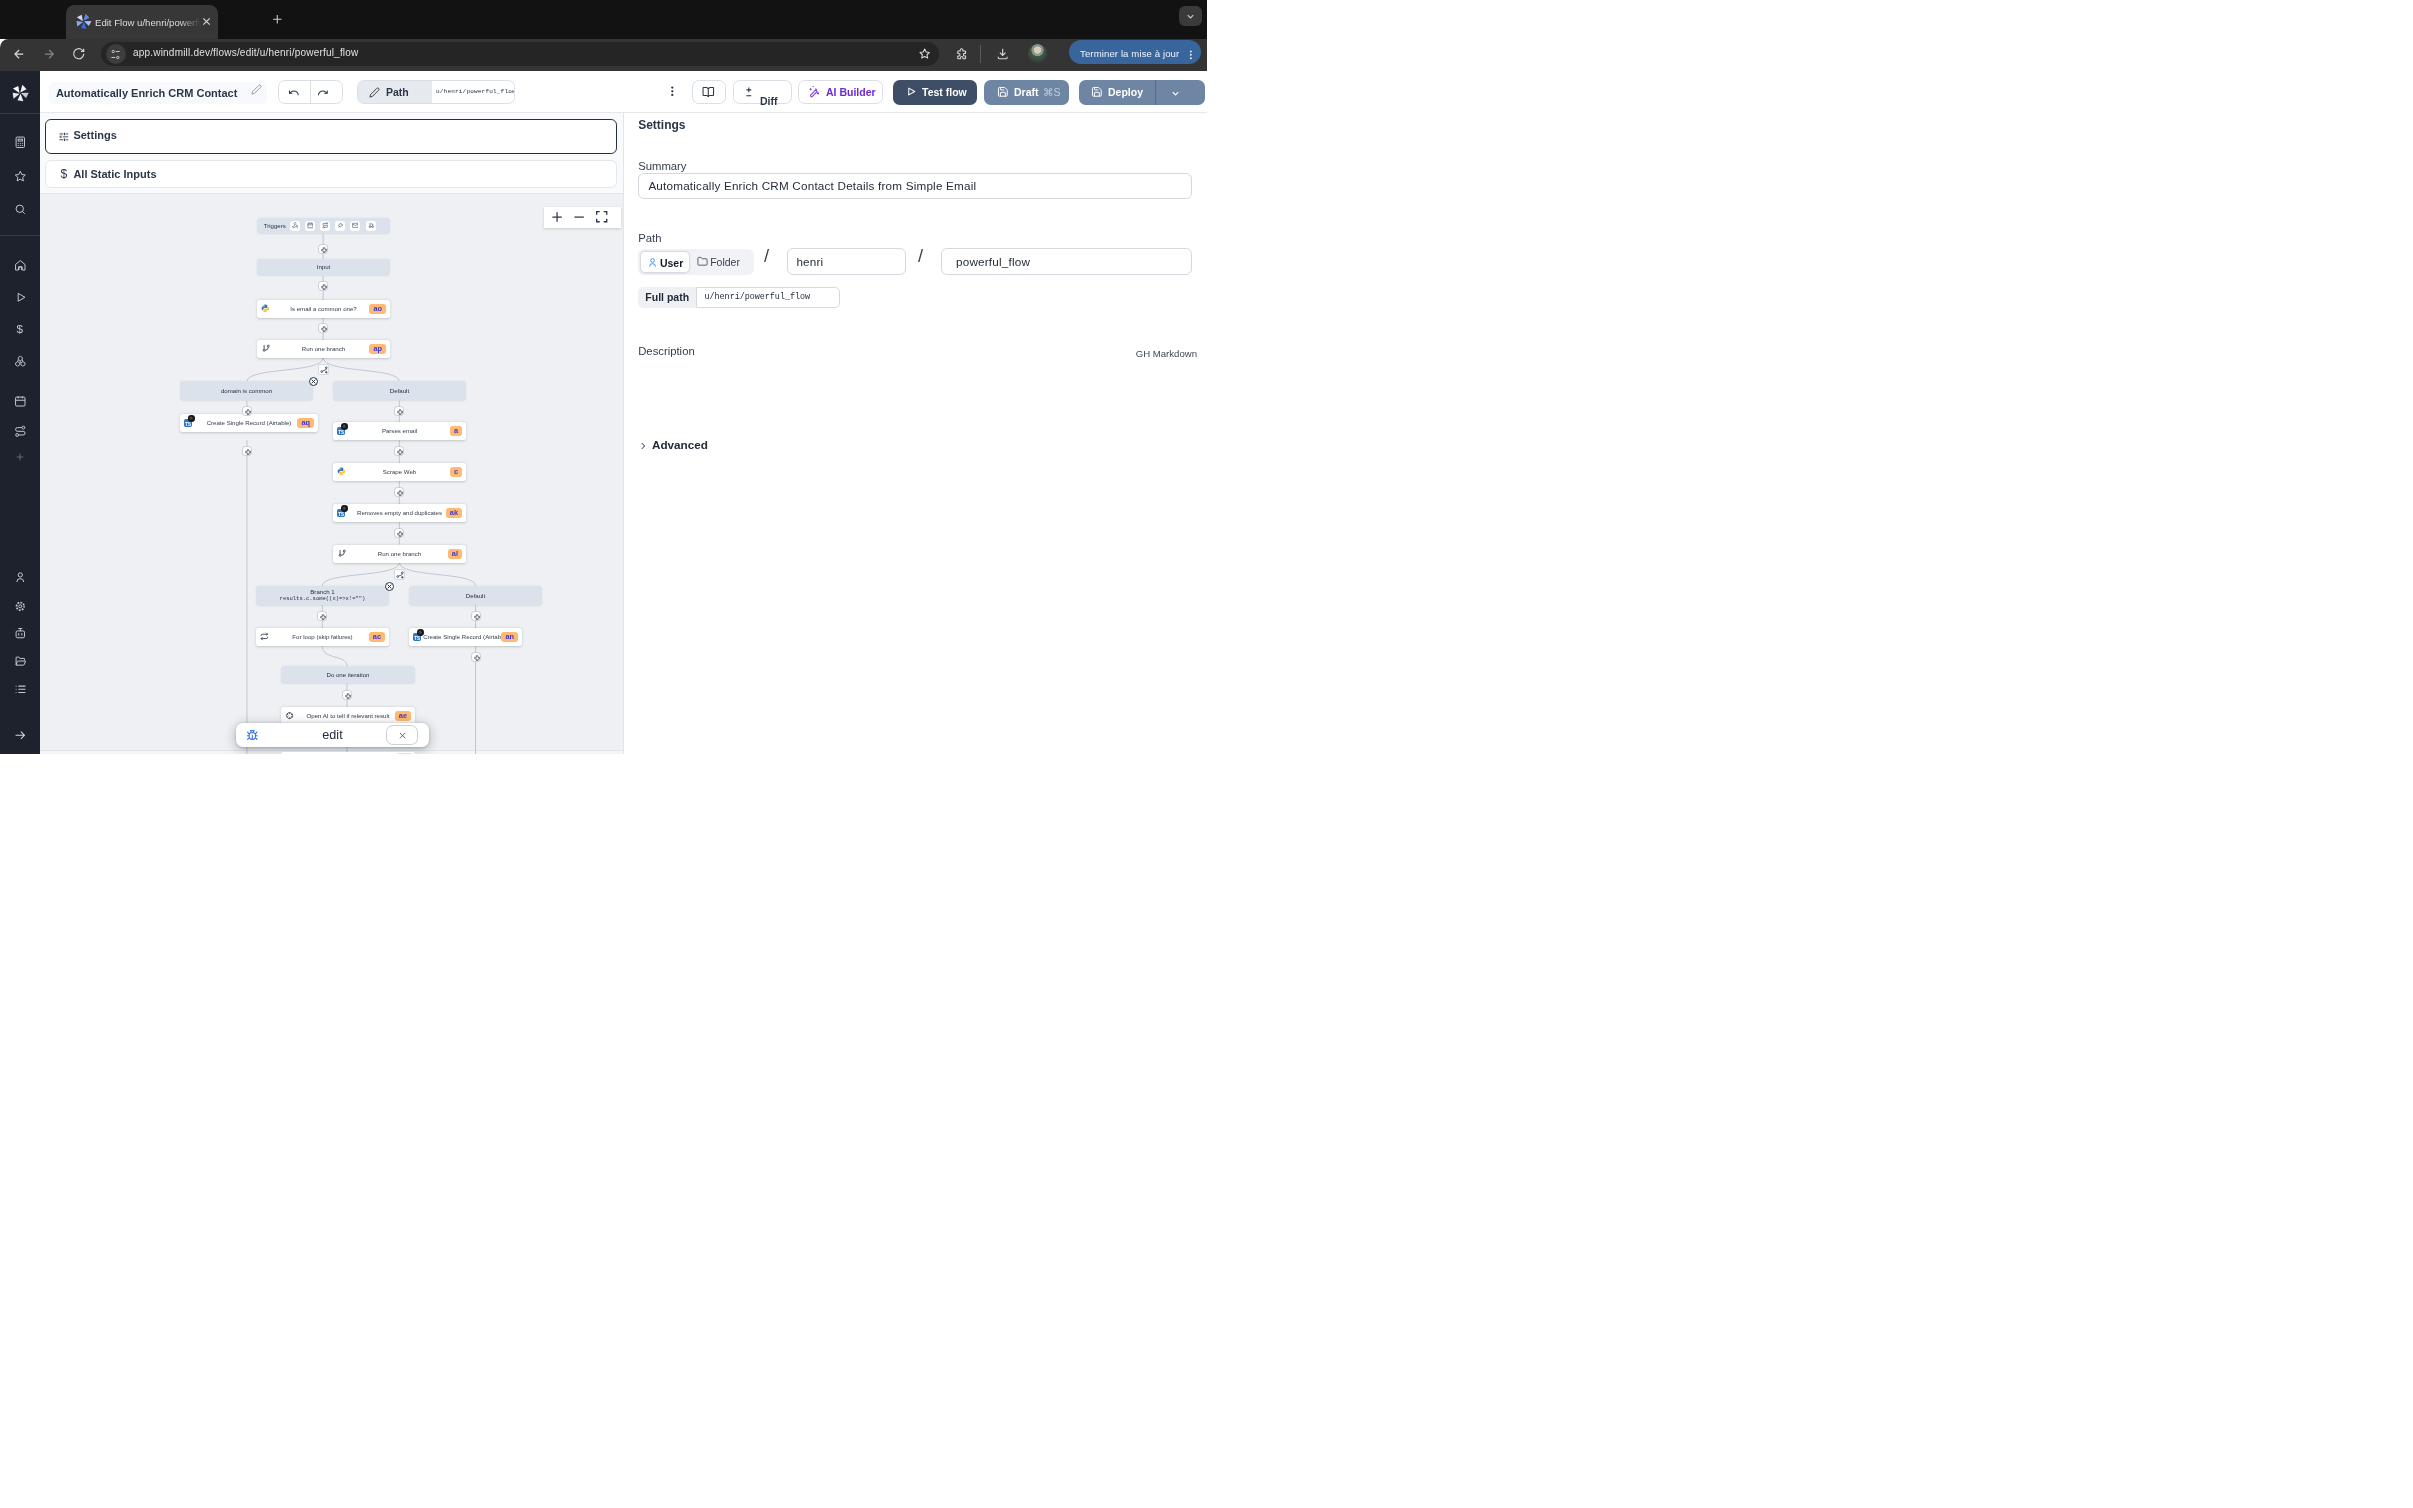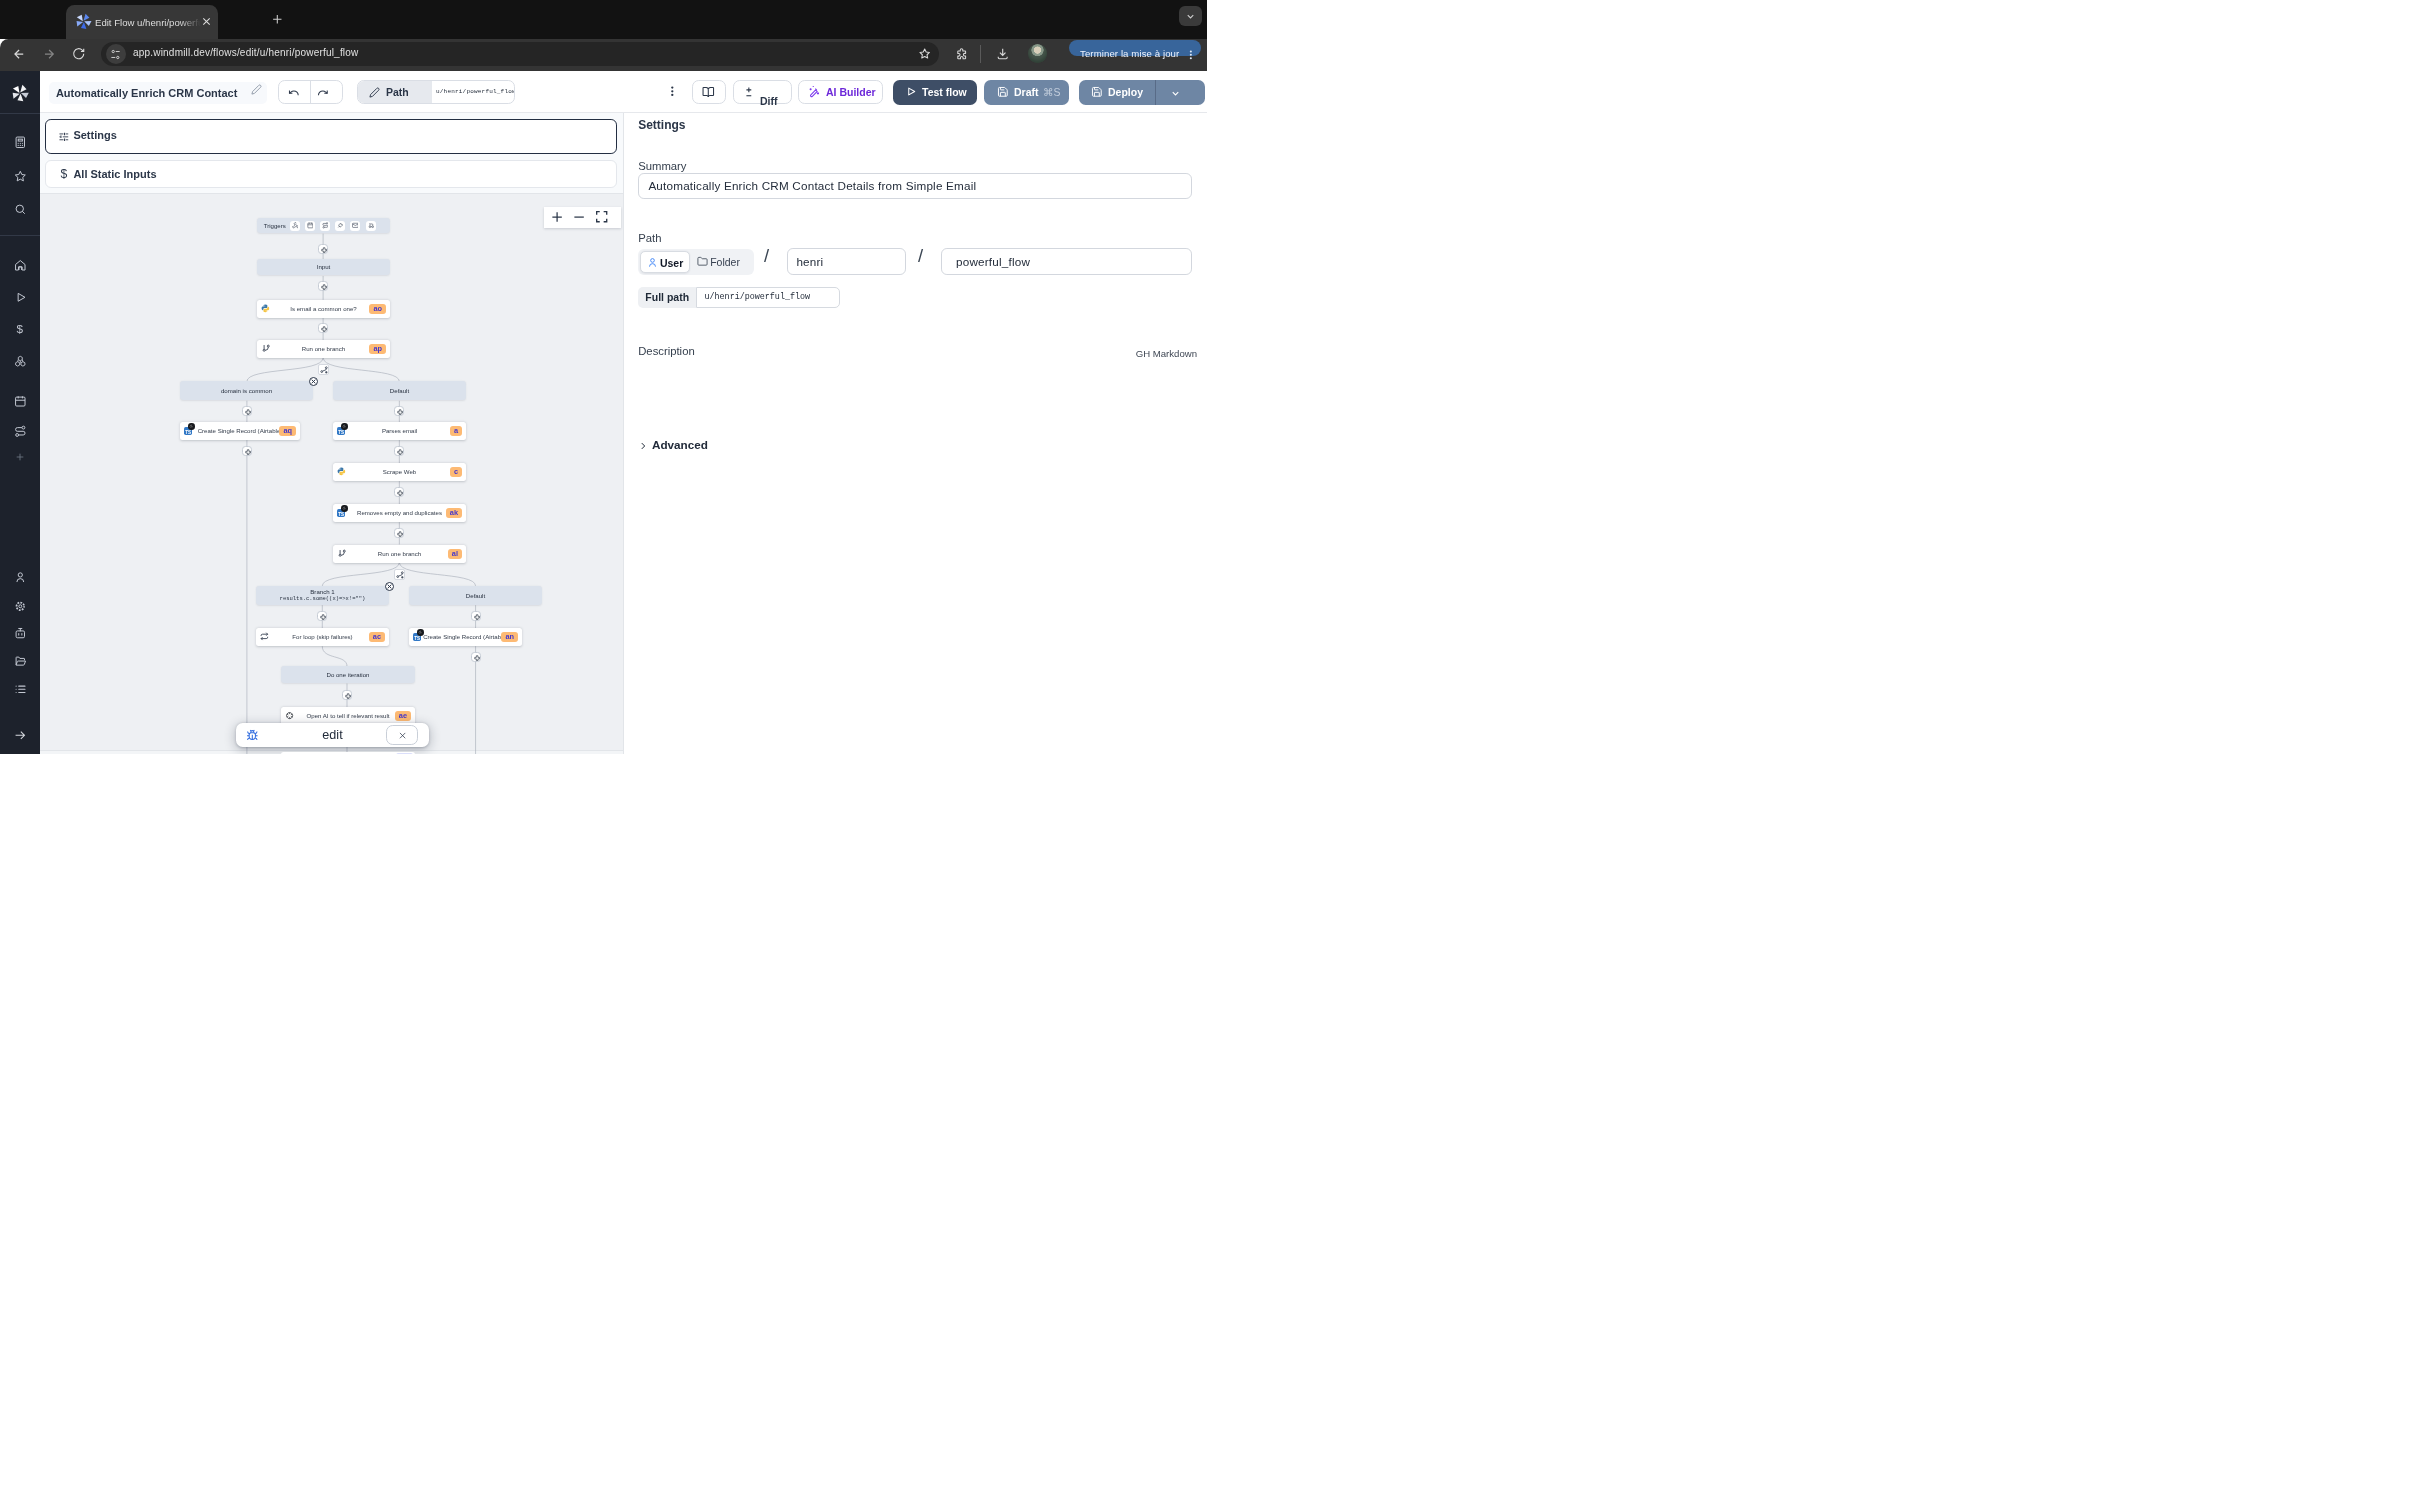--- a/index.html
+++ b/index.html
@@ -9,21 +9,21 @@
   svg { display:block; }
   
   #tabstrip { left:0; top:0; width:1207px; height:39px; background:#121212; }
   #tab { left:66px; top:5px; width:152px; height:34px; background:#373737; border-radius:8.4px 8.4px 0 0; }
   #tab .title { position:absolute; left:29px; top:11.7px; width:109px; font-size:9.6px; color:#dfdfdf; white-space:nowrap; overflow:hidden;
      -webkit-mask-image:linear-gradient(90deg,#000 78%,transparent 97%); }
   #toolbar { left:0; top:39px; width:1207px; height:33px; background:#343434; border-radius:8.4px 0 0 0; }
   #omnibox { left:101px; top:42px; width:838px; height:24px; background:#252525; border-radius:12px; }
   #omnibox .url { position:absolute; left:32px; top:5.4px; font-size:10px; color:#e2e2e2; letter-spacing:0.2px; }
   .sicircle { position:absolute; left:4.6px; top:2.1px; width:20px; height:20px; border-radius:50%; background:#3d3d3d; }
-  #updatepill { left:1069px; top:40px; width:132px; height:16px; background:#38659b; border-radius:14.2px; }
+  #updatepill { left:1069px; top:40px; width:132px; height:24px; background:#38659b; border-radius:14.2px; }
   #updatepill span { position:absolute; left:11px; top:8.4px; font-size:9.6px; color:#eef4ff; letter-spacing:0.1px; }
   #chevbox { left:1179px; top:6.3px; width:22.6px; height:20px; background:#3a3a3a; border-radius:5.9px; }
   
   #sidebar { left:0; top:71px; width:40px; height:683px; background:#1d222c; }
   #sidebar .div { position:absolute; left:0; width:40px; height:0.8px; background:#323947; }
   .sic { position:absolute; }
   
   #topbar { left:40px; top:71px; width:1167px; height:42px; background:#fff; border-bottom:0.8px solid #e6e8ec; }
   #titlebox { left:9.2px; top:11px; width:218px; height:22px; background:#f7f9fc; border-radius:5px; }
   #titlebox b { position:absolute; left:6.7px; top:4.6px; font-size:11px; color:#2b3648; white-space:nowrap; }
@@ -391,21 +391,21 @@
         </svg>
       </div>
     <div class="xcirc" style="left:269px;top:183px">
         <svg style="margin:0.9px 0 0 0.9px" width="5" height="5" viewBox="0 0 6 6" stroke="#2b3648" stroke-width="1.15" stroke-linecap="round">
           <path d="M1.1 1.1l3.8 3.8M4.9 1.1L1.1 4.9"></path>
         </svg>
       </div>
     <div class="bar" style="left:140px;top:187px;width:133px;height:19px;line-height:19px">domain is common</div>
     <div class="bar" style="left:293px;top:187px;width:133px;height:19px;line-height:19px">Default</div>
 
-    <div class="node" style="left:140px;top:228px;width:120px">
+    <div class="node" style="left:140px;top:220px;width:138px">
       <div class="abs" style="left:3.8px;top:5px;width:8px;height:8px;background:#3178c6;border-radius:1.7px">
           <span style="position:absolute;right:0.8px;bottom:0.4px;font-size:4.6px;font-weight:bold;color:#fff">TS</span>
         </div>
       <div class="abs" style="left:8.4px;top:1.3px;width:6.3px;height:6.3px;border-radius:50%;background:#17191d">
           <svg style="margin:1px 0 0 1px" width="4.2" height="4.2" viewBox="0 0 10 10" stroke="#cfcfcf" stroke-width="1.1" fill="none">
             <path d="M2 6c1-2 2.5-3.5 5-3M3.5 8c1.5-1 3.5-2 5-1.5"></path>
           </svg>
         </div>
       <span class="lbl">Create Single Record (Airtable)</span>
         <span class="badge">aq</span>

